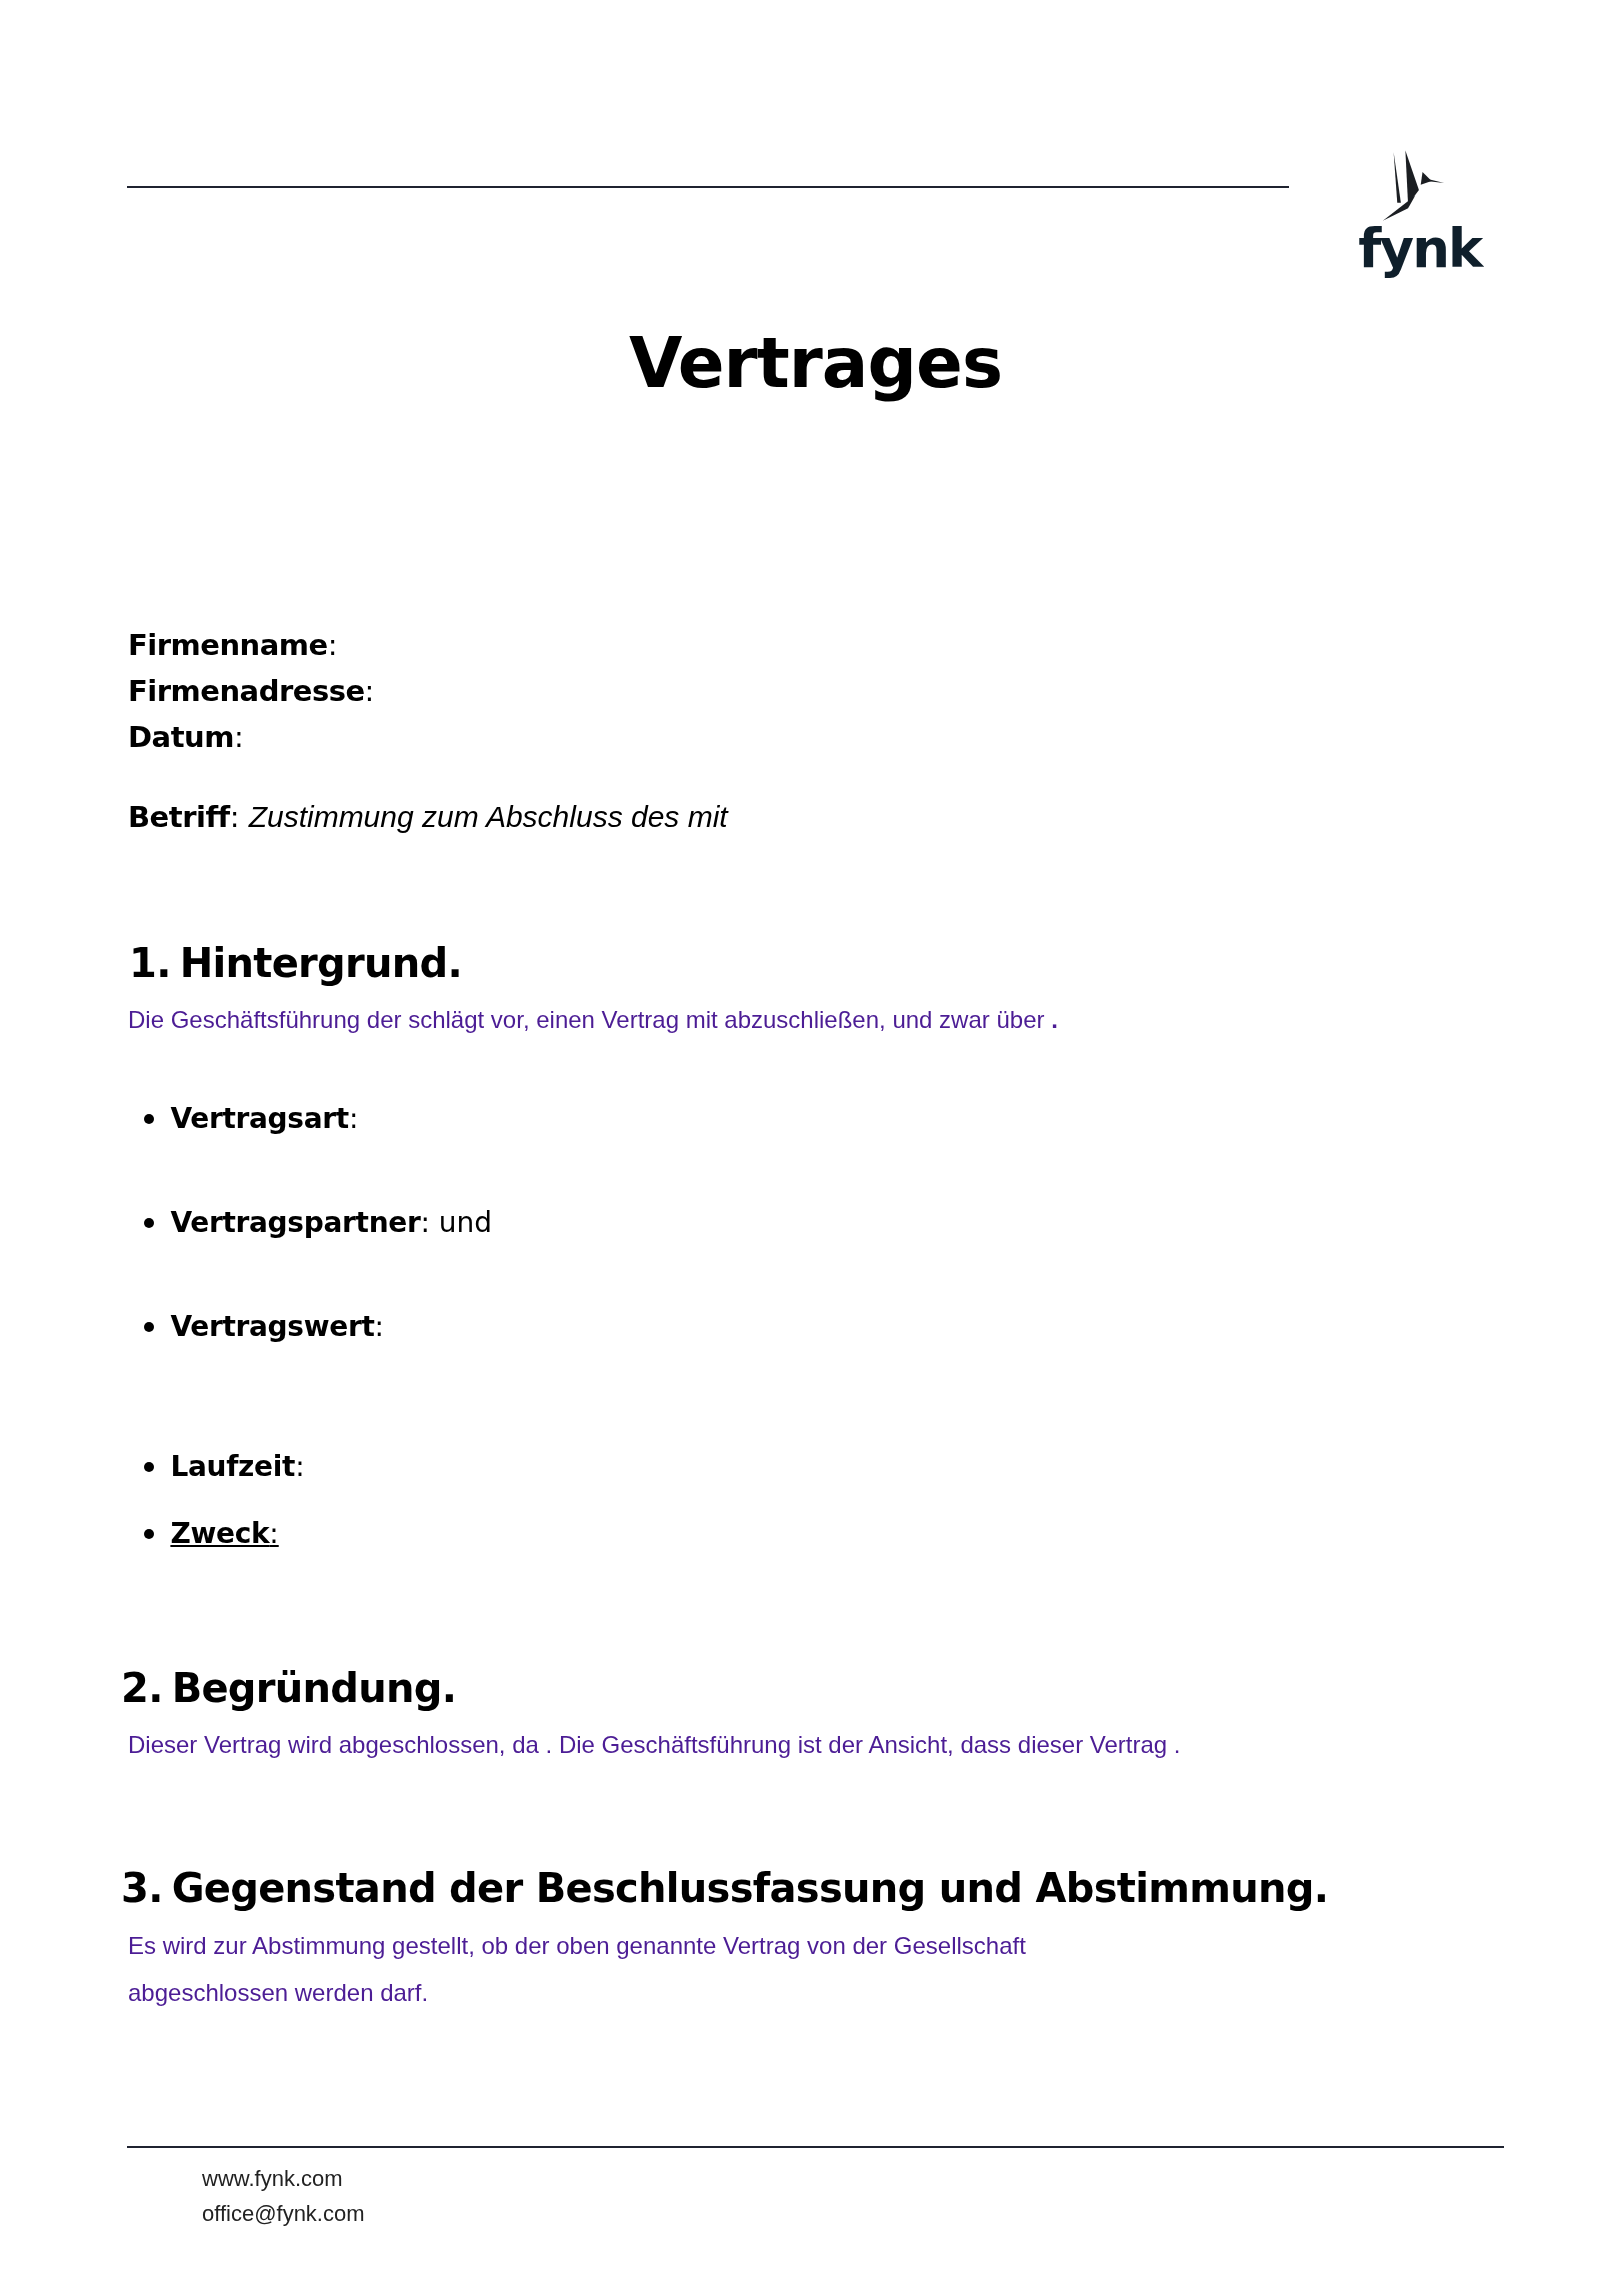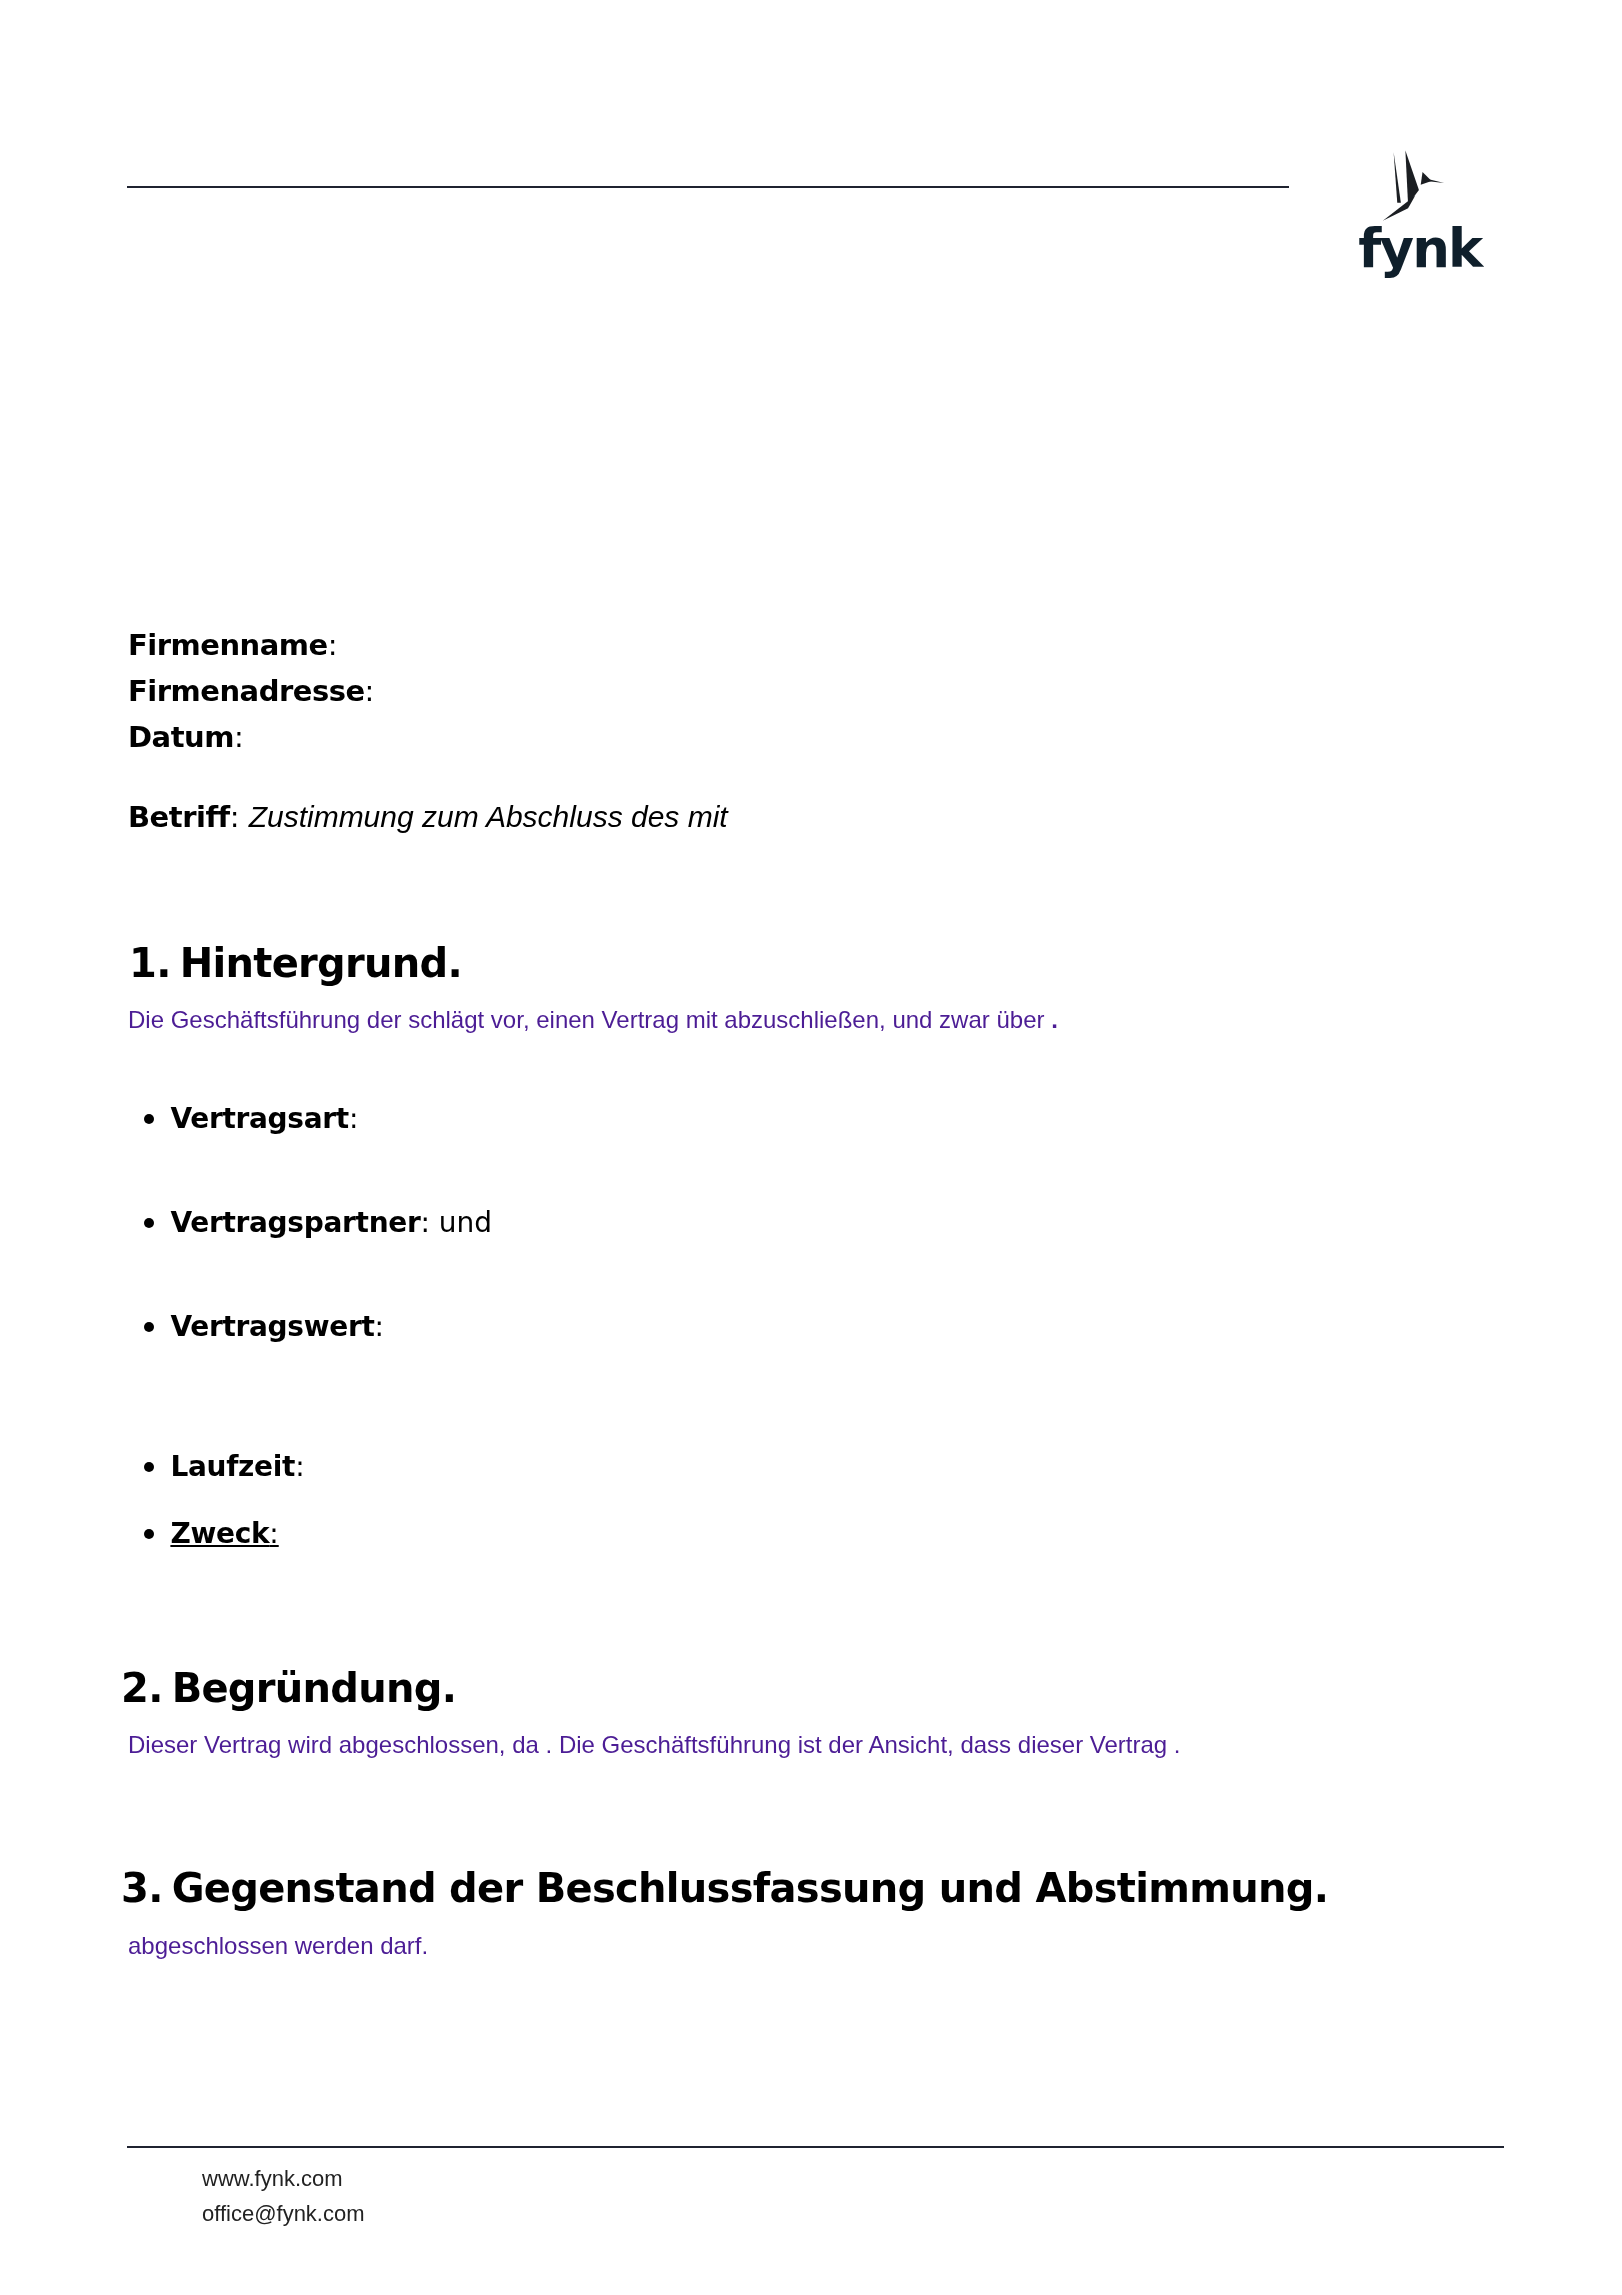--- a/index.html
+++ b/index.html
@@ -123,20 +123,21 @@
       <polygon points="27,0 42,44 30,60" fill="#1b1e22"></polygon>
       <polygon points="46,24 56,34 44,38" fill="#1b1e22"></polygon>
       <polygon points="45,30 70,36 50,34" fill="#1b1e22"></polygon>
       <polygon points="2,78 38,50 30,64" fill="#1b1e22"></polygon>
     </svg>
   </span>
   <span class="logo-text">fynk</span>
 </div>
 
 <div class="abs title">
+  <div>Vertrages</div>
 </div>
 
 <div class="abs meta" style="top:627px;">
   <div class="meta-line">
     <b>Firmenname</b><span>:</span>
   </div>
   <div class="meta-line">
     <b>Firmenadresse</b><span>:</span>
   </div>
   <div class="meta-line">
@@ -183,20 +184,21 @@
 
 <div class="abs h2" style="left:121px; top:1629px;">
   <span class="num">2.</span><span>Begründung.</span>
 </div>
 <div class="abs p" style="left:128px; top:1721px;">Dieser Vertrag wird abgeschlossen, da . Die Geschäftsführung ist der Ansicht, dass dieser Vertrag .</div>
 
 <div class="abs h2" style="left:121px; top:1829px;">
   <span class="num">3.</span><span>Gegenstand der Beschlussfassung und Abstimmung.</span>
 </div>
 <div class="abs p" style="left:128px; top:1922px;">
+  <div>Es wird zur Abstimmung gestellt, ob der oben genannte Vertrag von der Gesellschaft</div>
   <div>abgeschlossen werden darf.</div>
 </div>
 
 <div class="abs footer-rule"></div>
 <div class="abs footer-text">
   <div>www.fynk.com</div>
   <div>office@fynk.com</div>
 </div>
 
 

